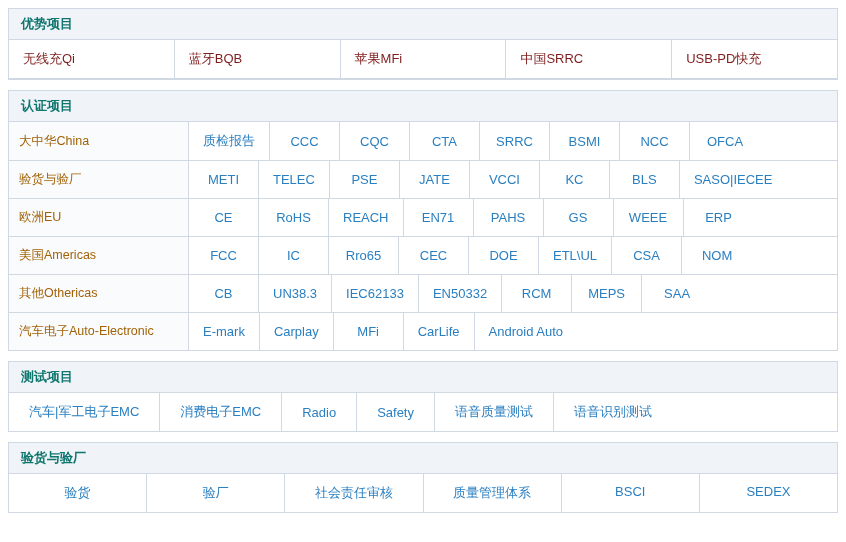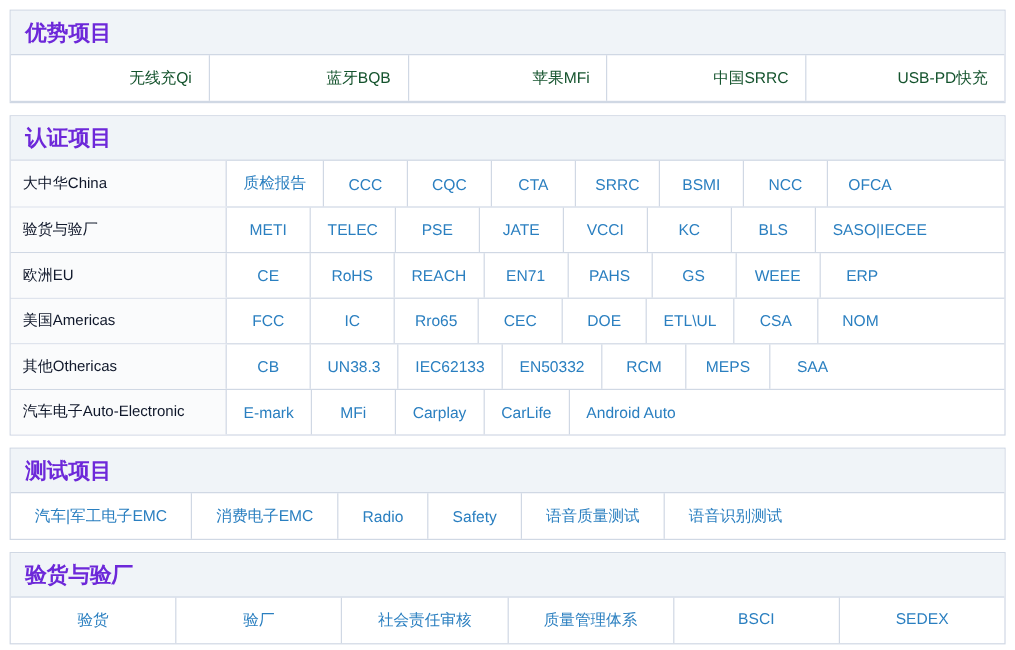--- a/index.html
+++ b/index.html
@@ -12,23 +12,23 @@
     }
 
     .section {
       border: 1px solid #d0d8e4;
       margin-bottom: 0;
     }
 
     .section-header {
       background: #f0f4f8;
       padding: 6px 12px;
-      font-size: 18px;
+      font-size: 13px;
       font-weight: bold;
-      color: #6d28d9;
+      color: #0f766e;
       border-bottom: 1px solid #d0d8e4;
     }
 
     .section-body {
       padding: 0;
     }
 
     
     .item-row {
       display: flex;
@@ -38,21 +38,21 @@
 
     .item-row:last-child {
       border-bottom: none;
     }
 
     .row-label {
       min-width: 180px;
       max-width: 180px;
       padding: 10px 10px;
       border-right: 1px solid #d0d8e4;
-      color: #0f172a;
+      color: #a16207;
       display: flex;
       align-items: center;
       background: #fafbfc;
       font-size: 12.5px;
     }
 
     .row-items {
       display: flex;
       flex-wrap: wrap;
       flex: 1;
@@ -76,24 +76,24 @@
     }
 
     
     .advantage-row {
       display: flex;
       border-bottom: 1px solid #d0d8e4;
     }
 
     .advantage-item {
       flex: 1;
-      text-align: right;
+      text-align: left;
       padding: 10px 14px;
       border-right: 1px solid #d0d8e4;
-      color: #14532d;
+      color: #7f1d1d;
       cursor: pointer;
     }
 
     .advantage-item:last-child {
       border-right: none;
     }
 
     
     .test-row {
       display: flex;
@@ -224,22 +224,22 @@
             <div class="cert-item">EN50332</div>
             <div class="cert-item">RCM</div>
             <div class="cert-item">MEPS</div>
             <div class="cert-item">SAA</div>
           </div>
         </div>
         <div class="item-row">
           <div class="row-label">汽车电子Auto-Electronic</div>
           <div class="row-items">
             <div class="cert-item">E-mark</div>
+            <div class="cert-item">Carplay</div>
             <div class="cert-item">MFi</div>
-            <div class="cert-item">Carplay</div>
             <div class="cert-item">CarLife</div>
             <div class="cert-item">Android Auto</div>
           </div>
         </div>
       </div>
   </div>
 
   <div class="section" style="margin-top:10px;">
     <div class="section-header">测试项目</div>
     <div class="section-body">

